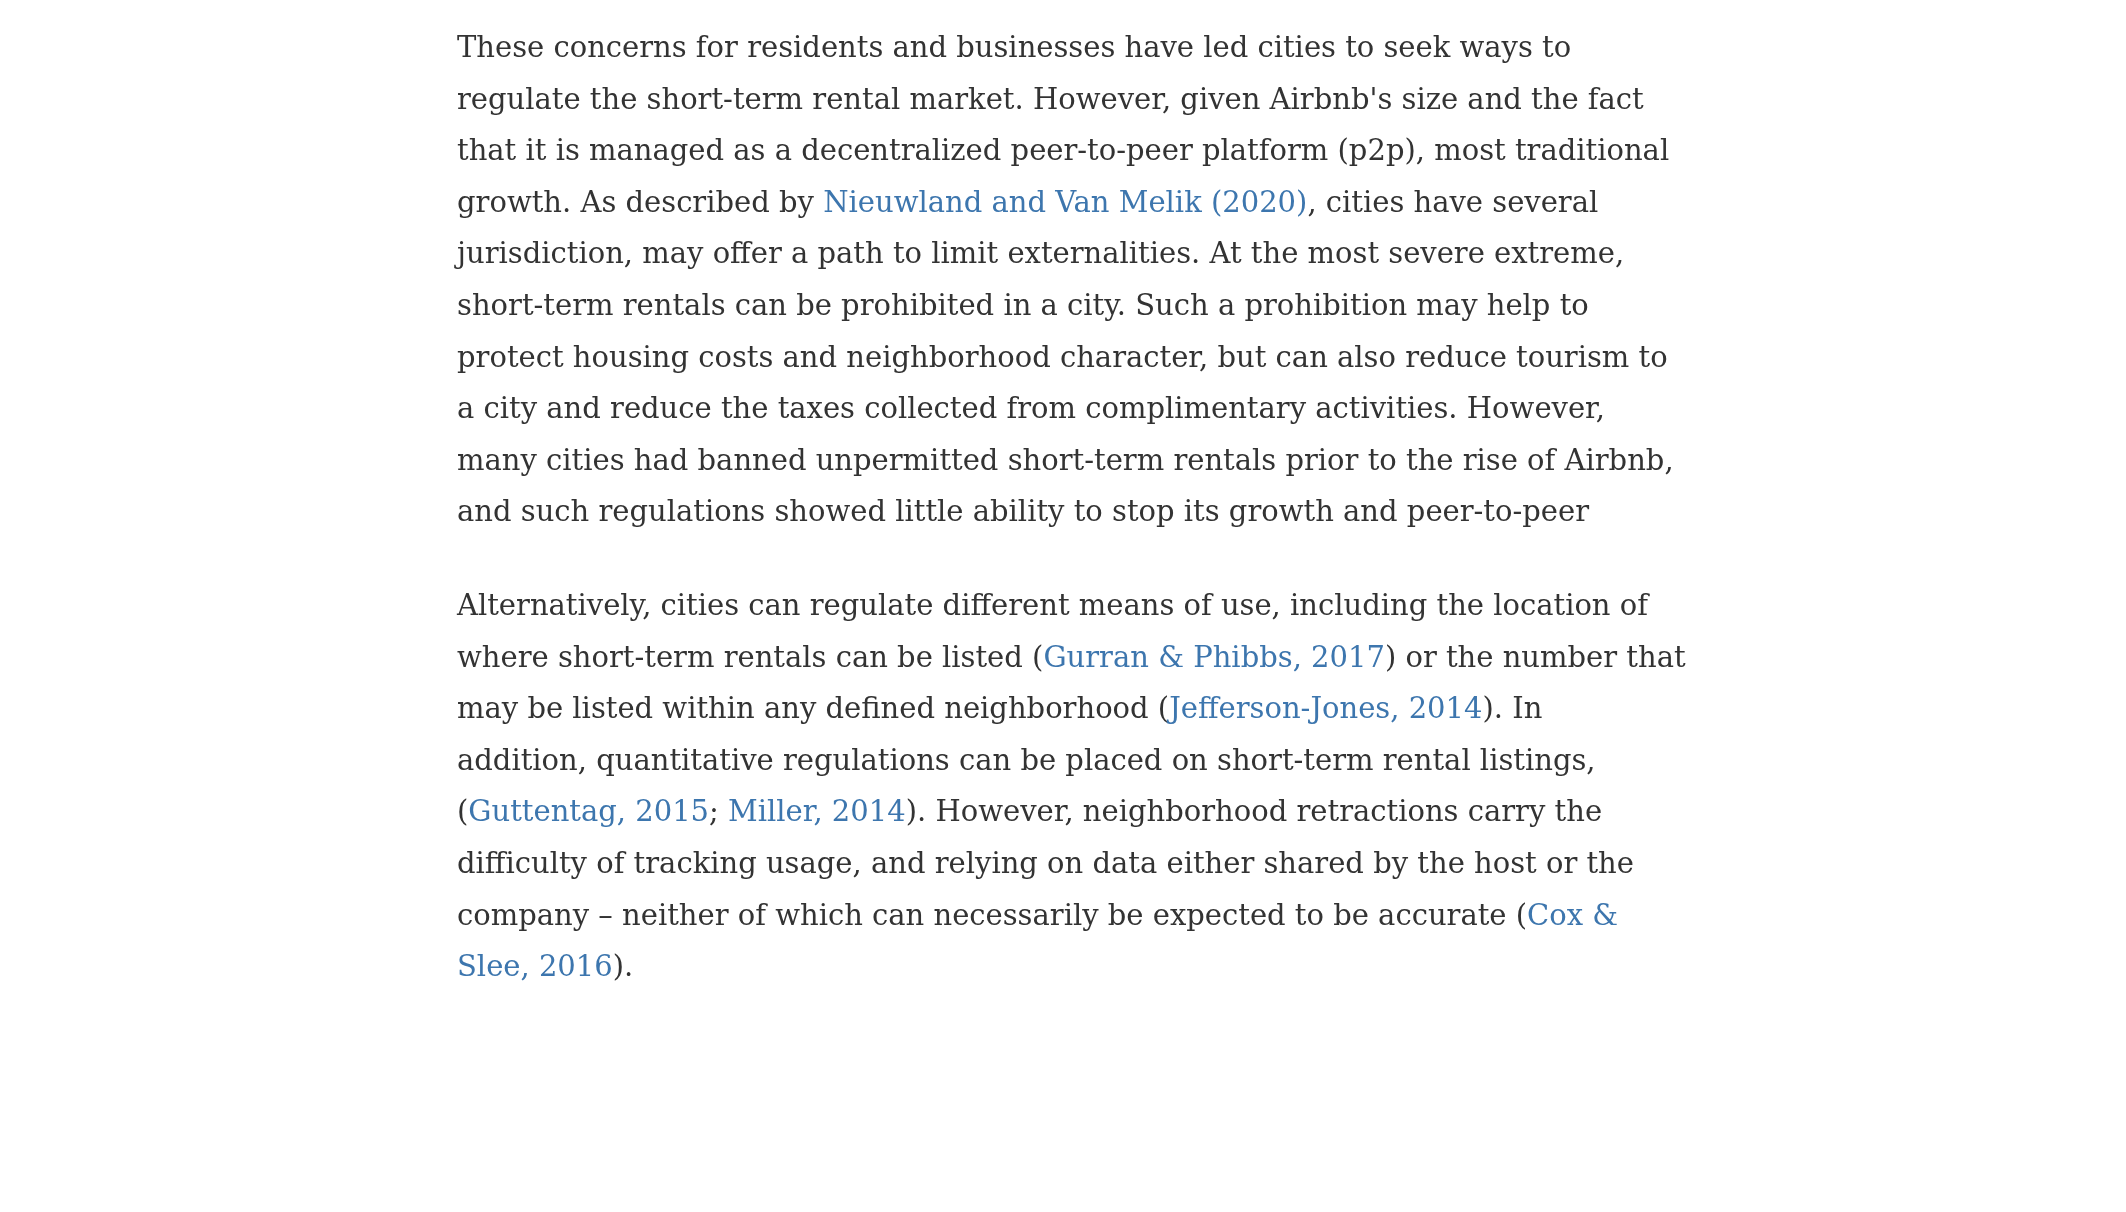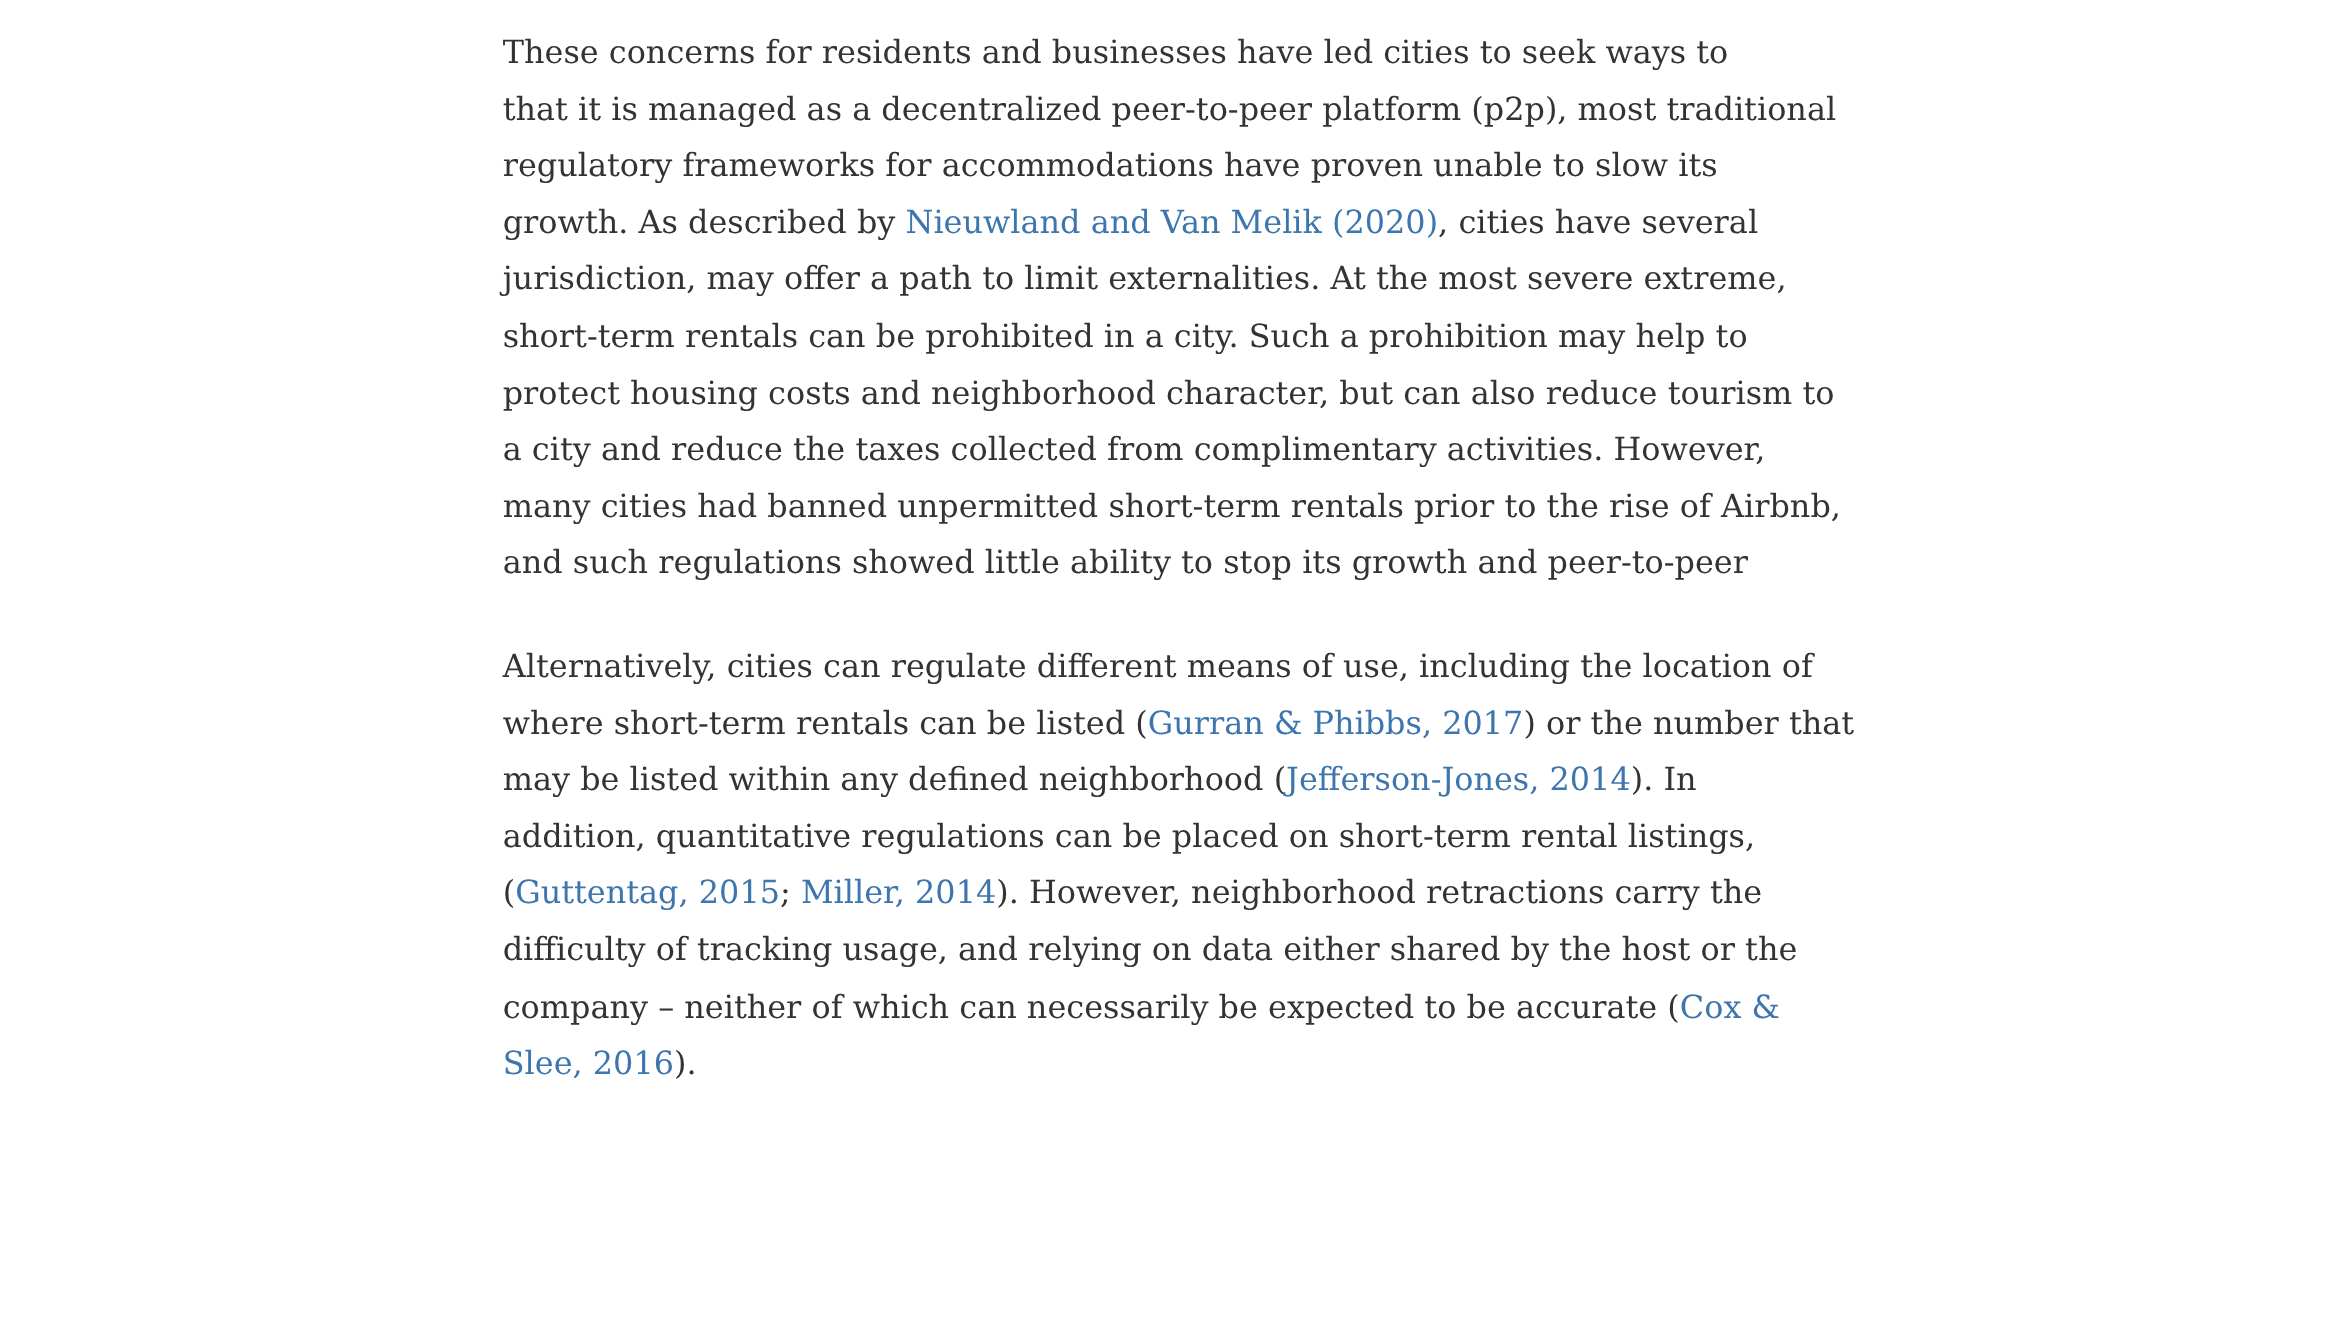--- a/index.html
+++ b/index.html
@@ -32,22 +32,22 @@
     cursor: pointer;
     text-align: center;
   }
 </style>
 </head>
 <body>
 
 <main class="article">
     <p>
       <span class="line"><span>These concerns for residents and businesses have led cities to seek ways to</span></span>
+      <span class="line"><span>regulate the short-term rental market. However, given Airbnb's size and the fact</span></span>
       <span class="line"><span>that it is managed as a decentralized peer-to-peer platform (p2p), most traditional</span></span>
-      <span class="line"><span>regulatory frameworks for accommodations have proven unable to slow its</span></span>
       <span class="line"><span>growth. As described by </span><a class="cite" href="#">Nieuwland and Van Melik (2020)</a><span>, cities have several</span></span>
       <span class="line"><span>jurisdiction, may offer a path to limit externalities. At the most severe extreme,</span></span>
       <span class="line"><span>short-term rentals can be prohibited in a city. Such a prohibition may help to</span></span>
       <span class="line"><span>protect housing costs and neighborhood character, but can also reduce tourism to</span></span>
       <span class="line"><span>a city and reduce the taxes collected from complimentary activities. However,</span></span>
       <span class="line"><span>many cities had banned unpermitted short-term rentals prior to the rise of Airbnb,</span></span>
       <span class="line"><span>and such regulations showed little ability to stop its growth and peer-to-peer</span></span>
     </p>
     <p>
       <span class="line"><span>Alternatively, cities can regulate different means of use, including the location of</span></span>

